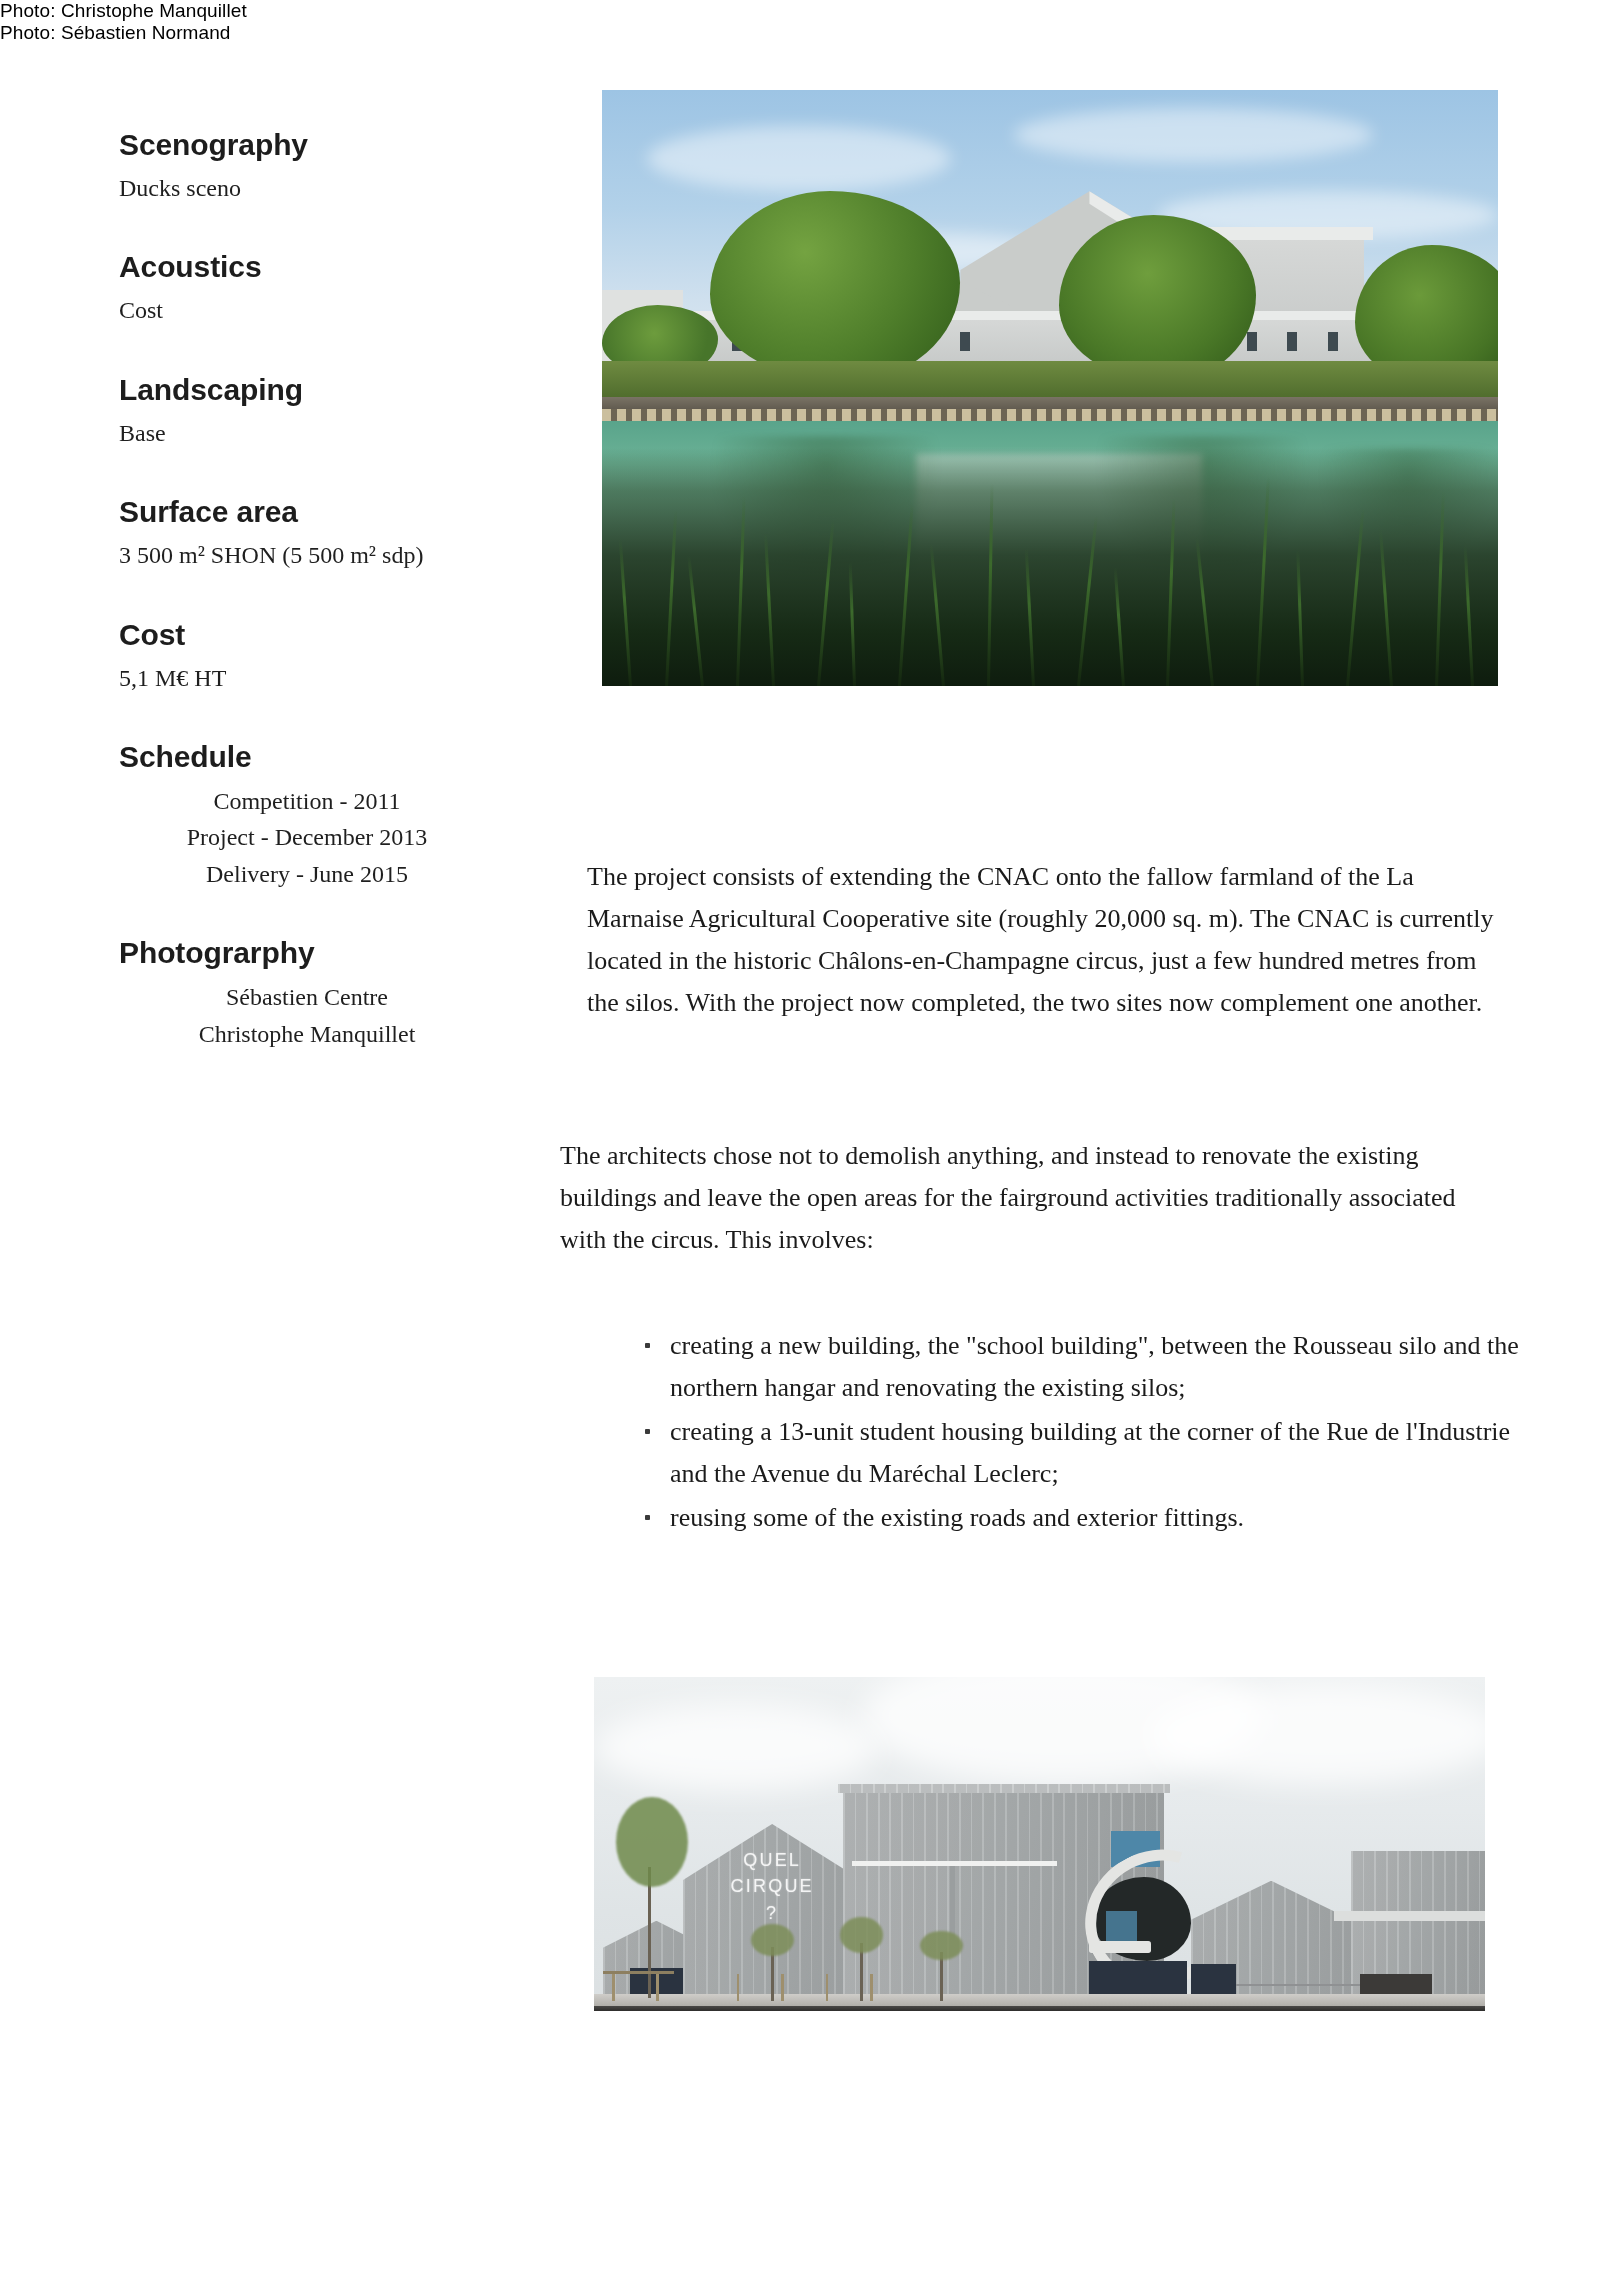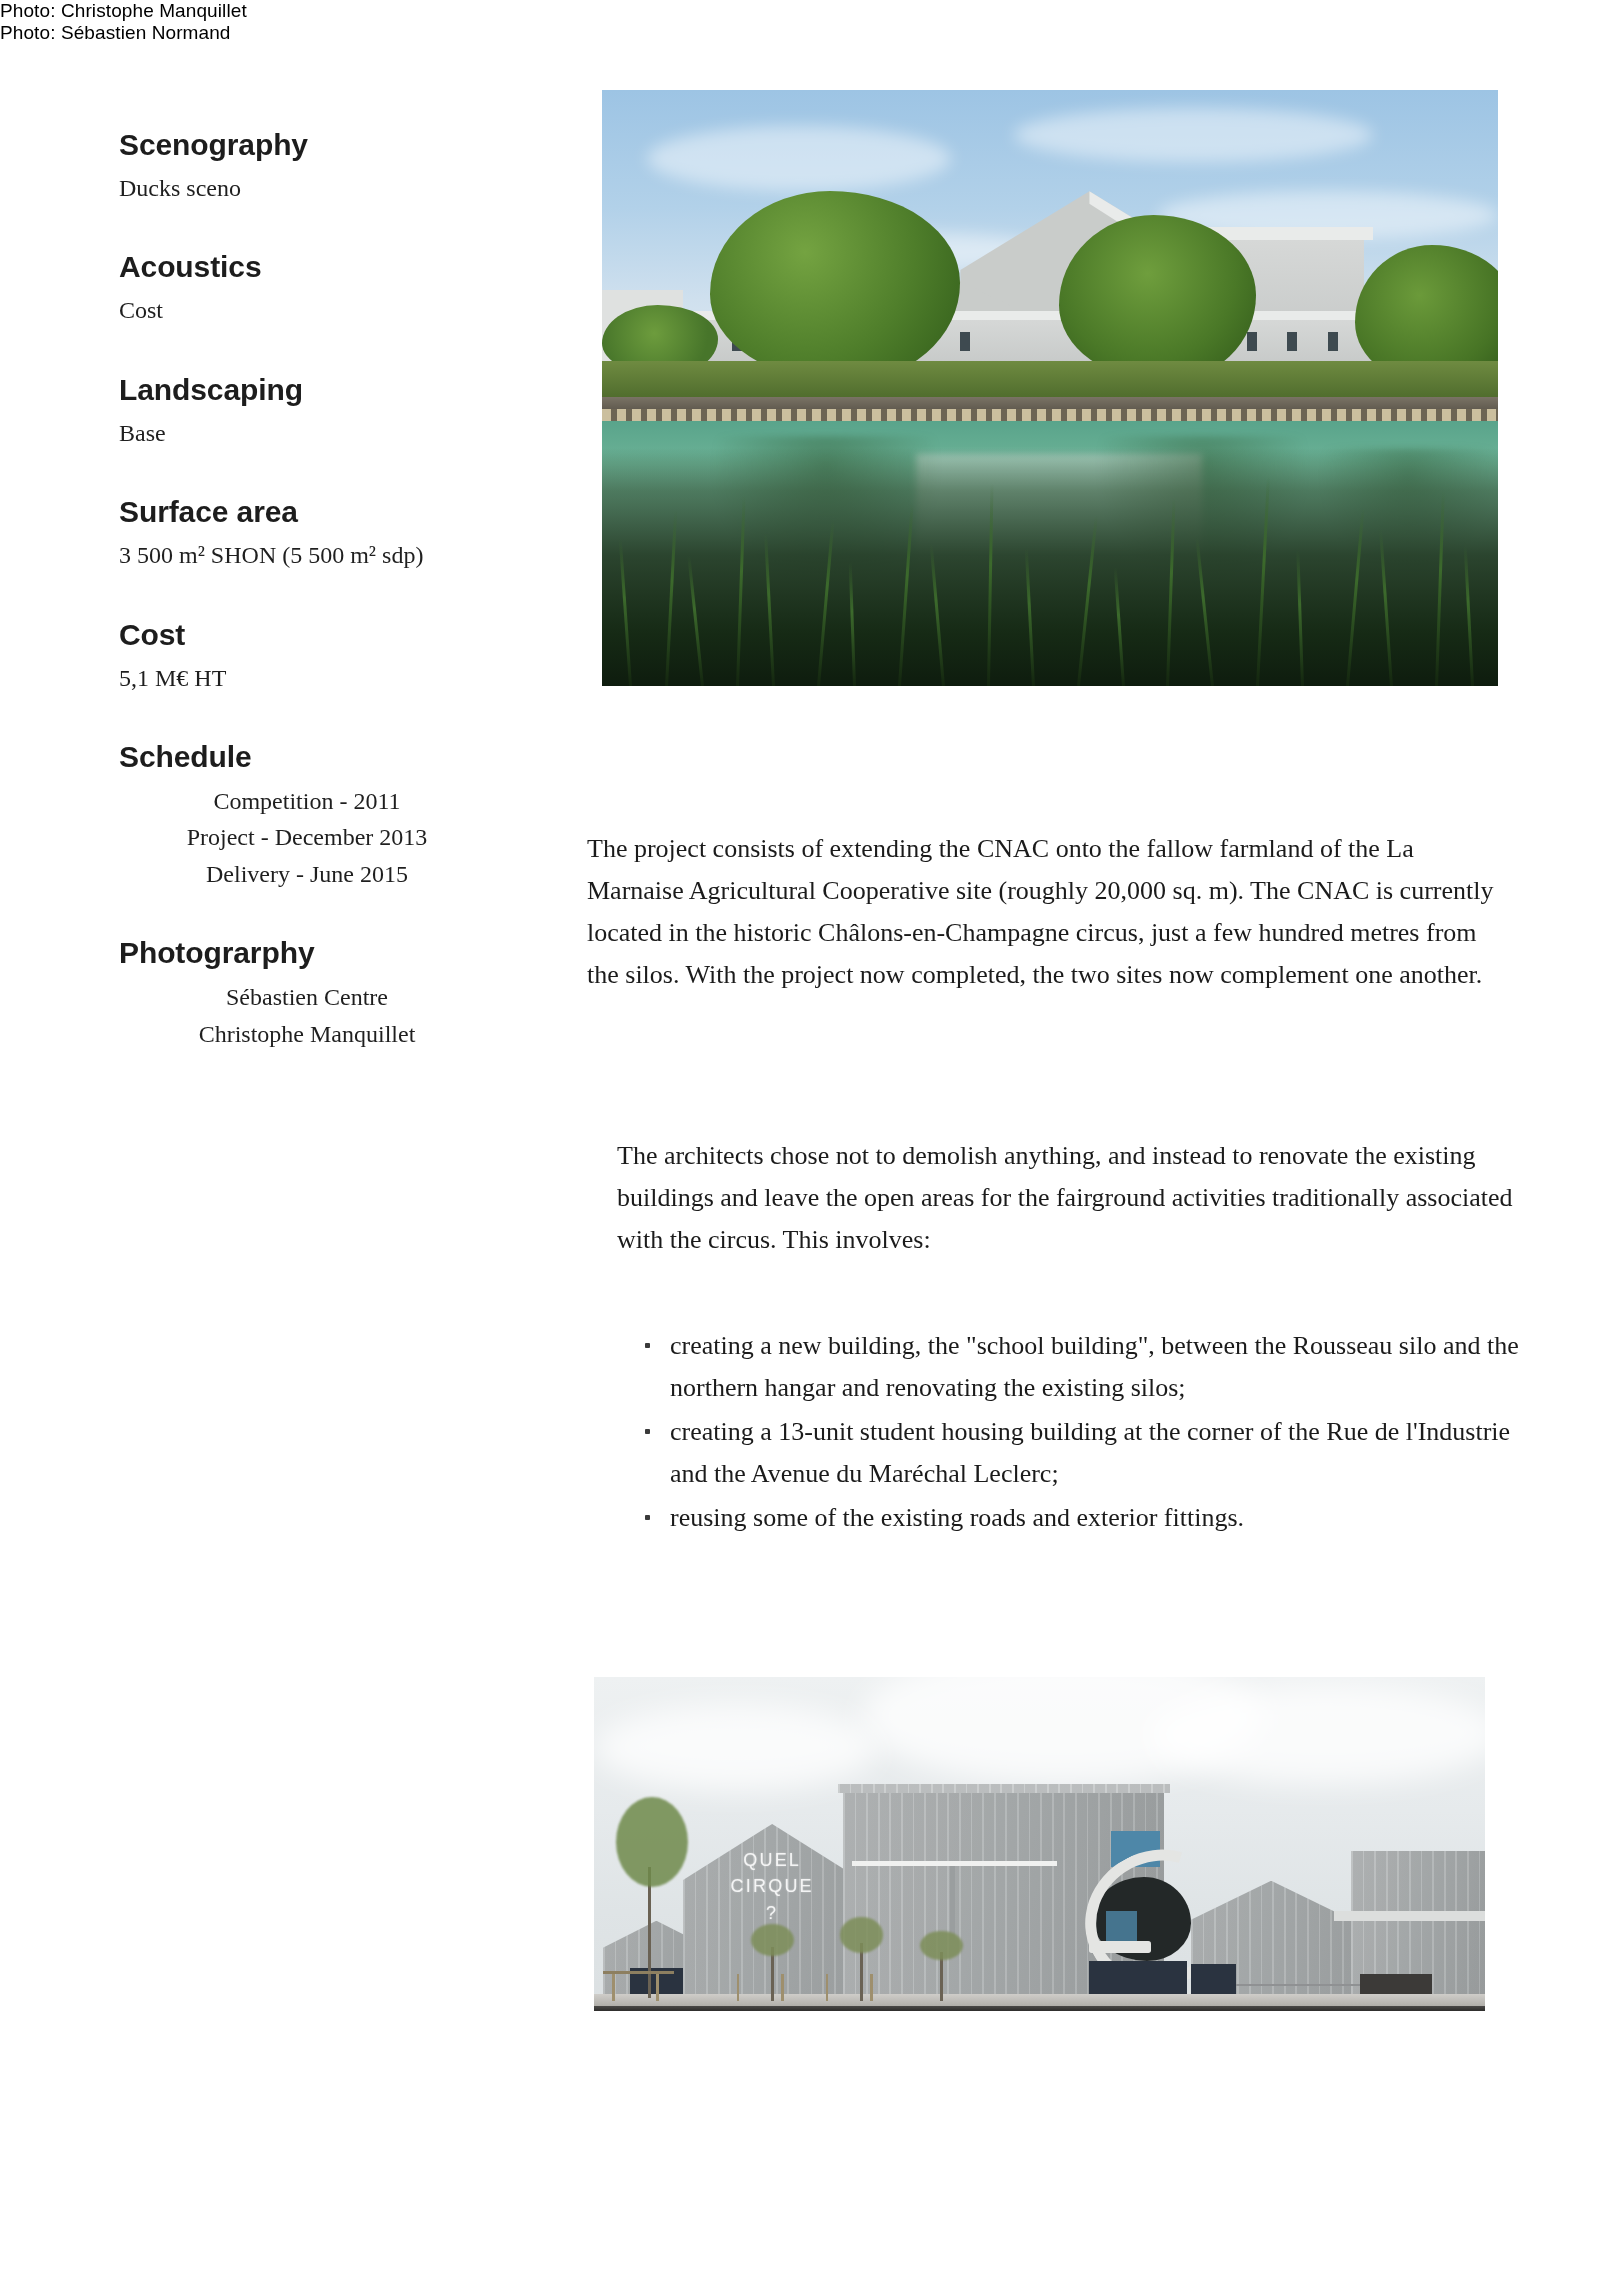--- a/index.html
+++ b/index.html
@@ -223,22 +223,22 @@
   .p2-stake { position:absolute; width:2.7px; background:#9e8f6d; }
 
   
   .body-text {
     position: absolute;
     font-family: "Liberation Serif", serif;
     font-size: 26px;
     line-height: 1.62;
     color: #1b1b1b;
   }
-  #para-1 { left: 587px; top: 802px; width: 922px; }
-  #para-2 { left: 617px; top: 1109px; width: 905px; }
+  #para-1 { left: 587px; top: 830px; width: 922px; }
+  #para-2 { left: 560px; top: 1109px; width: 905px; }
 
   ul.bullets {
     position: absolute;
     left: 627px;
     top: 1325px;
     width: 860px;
     margin: 0;
     padding: 0 0 0 43px;
     list-style: none;
     font-family: "Liberation Serif", serif;

